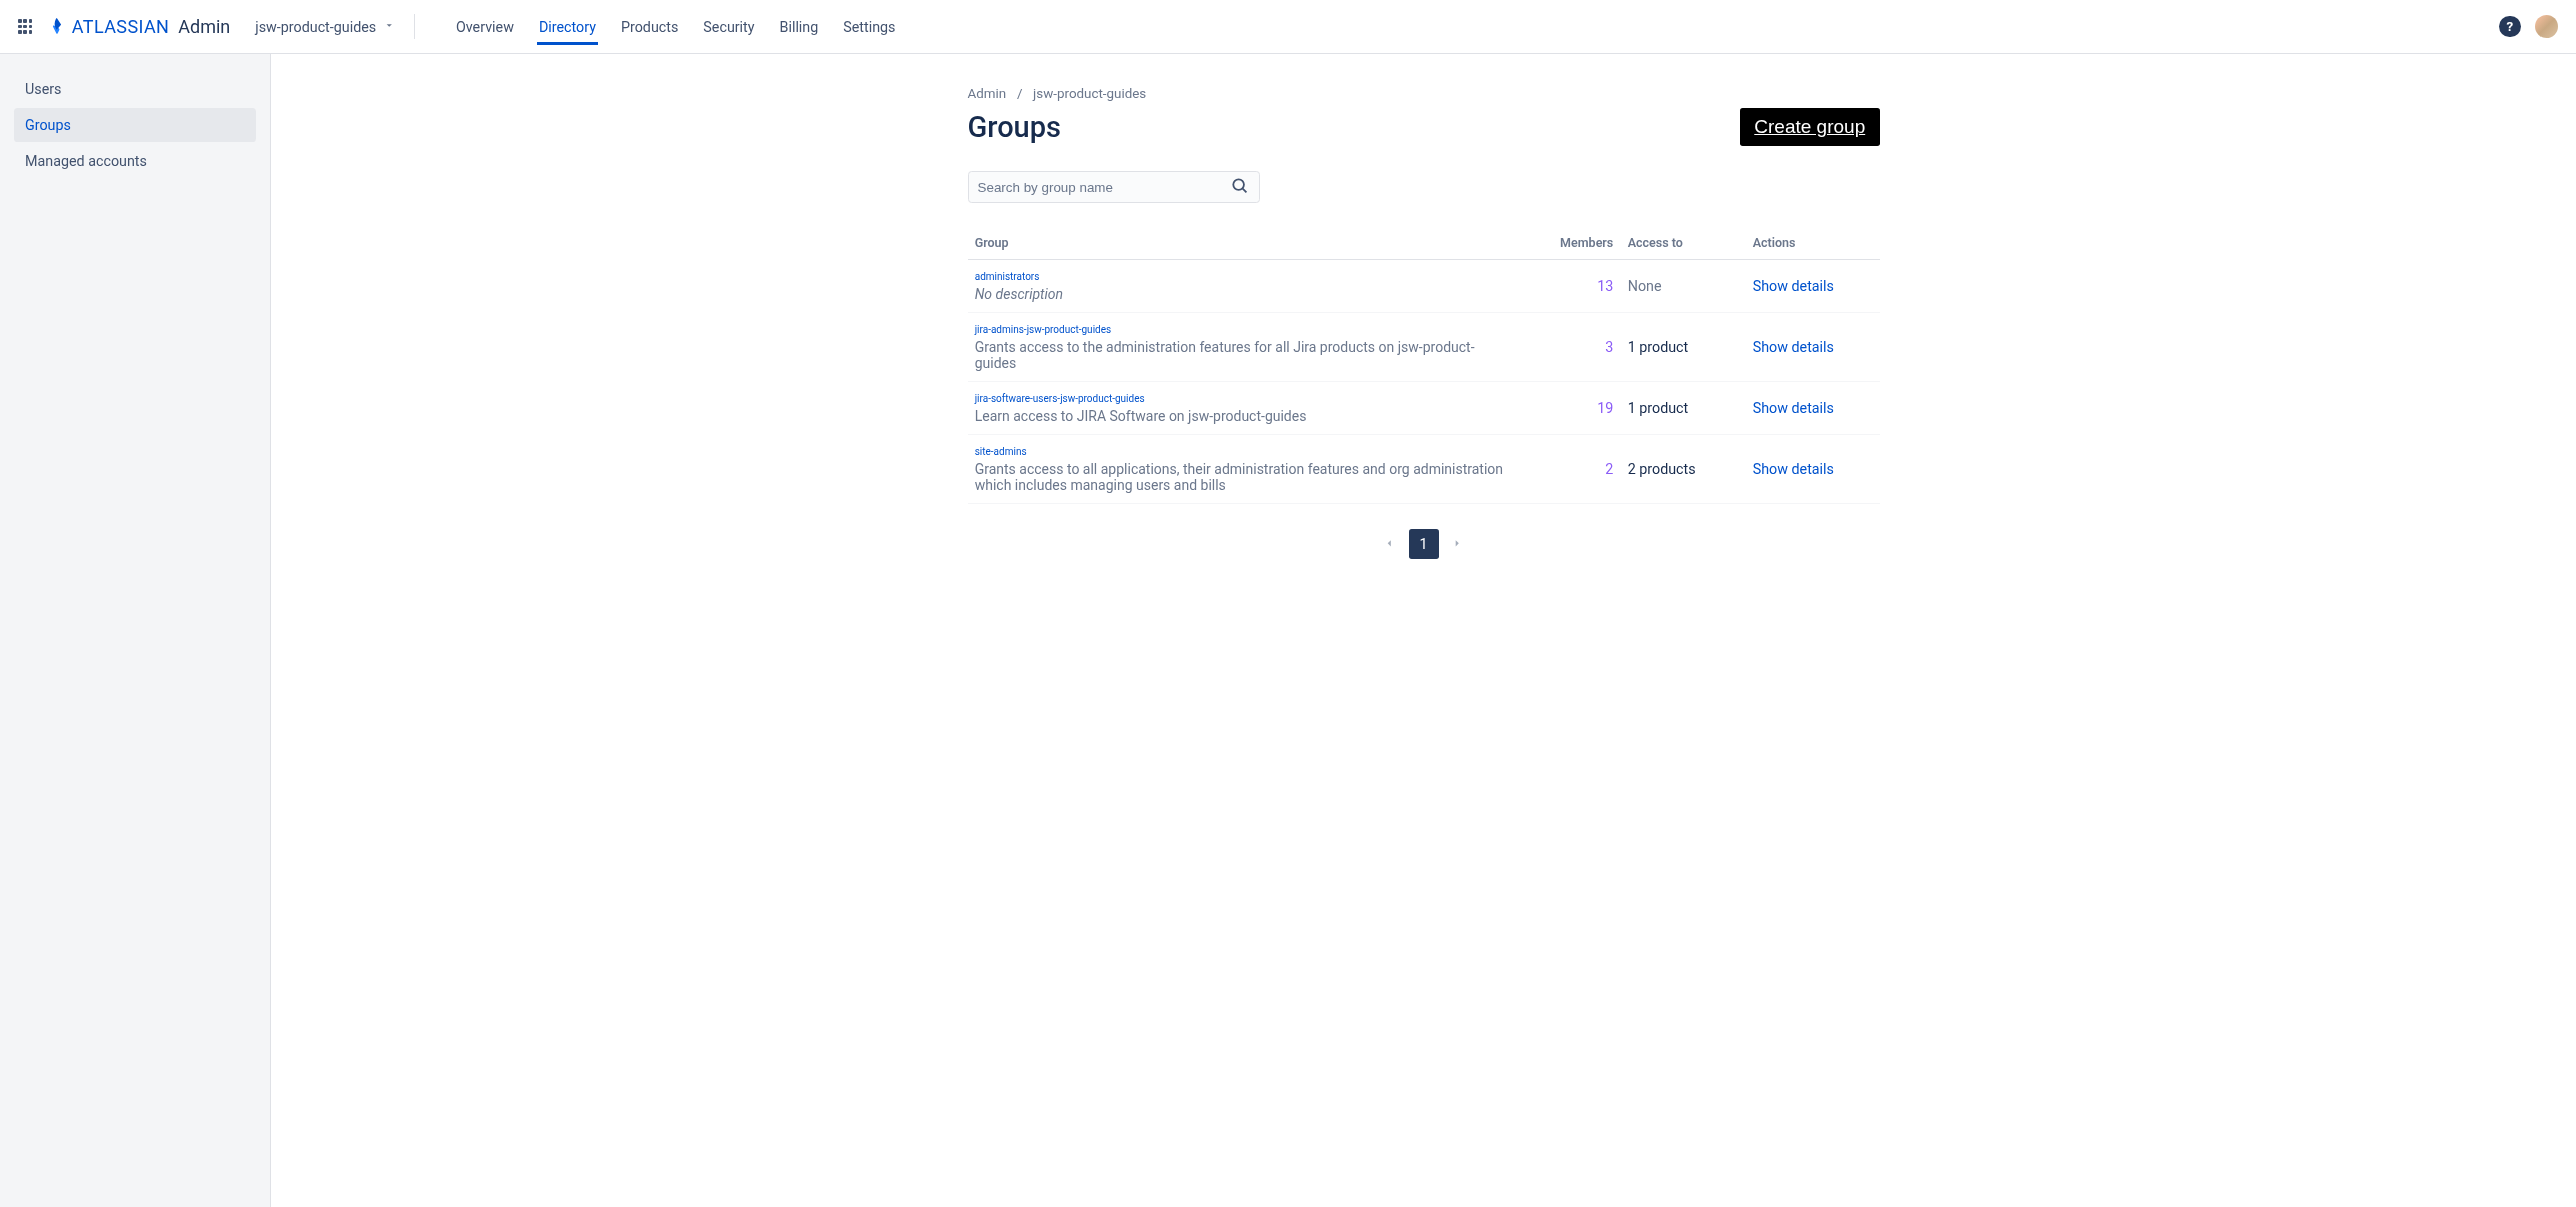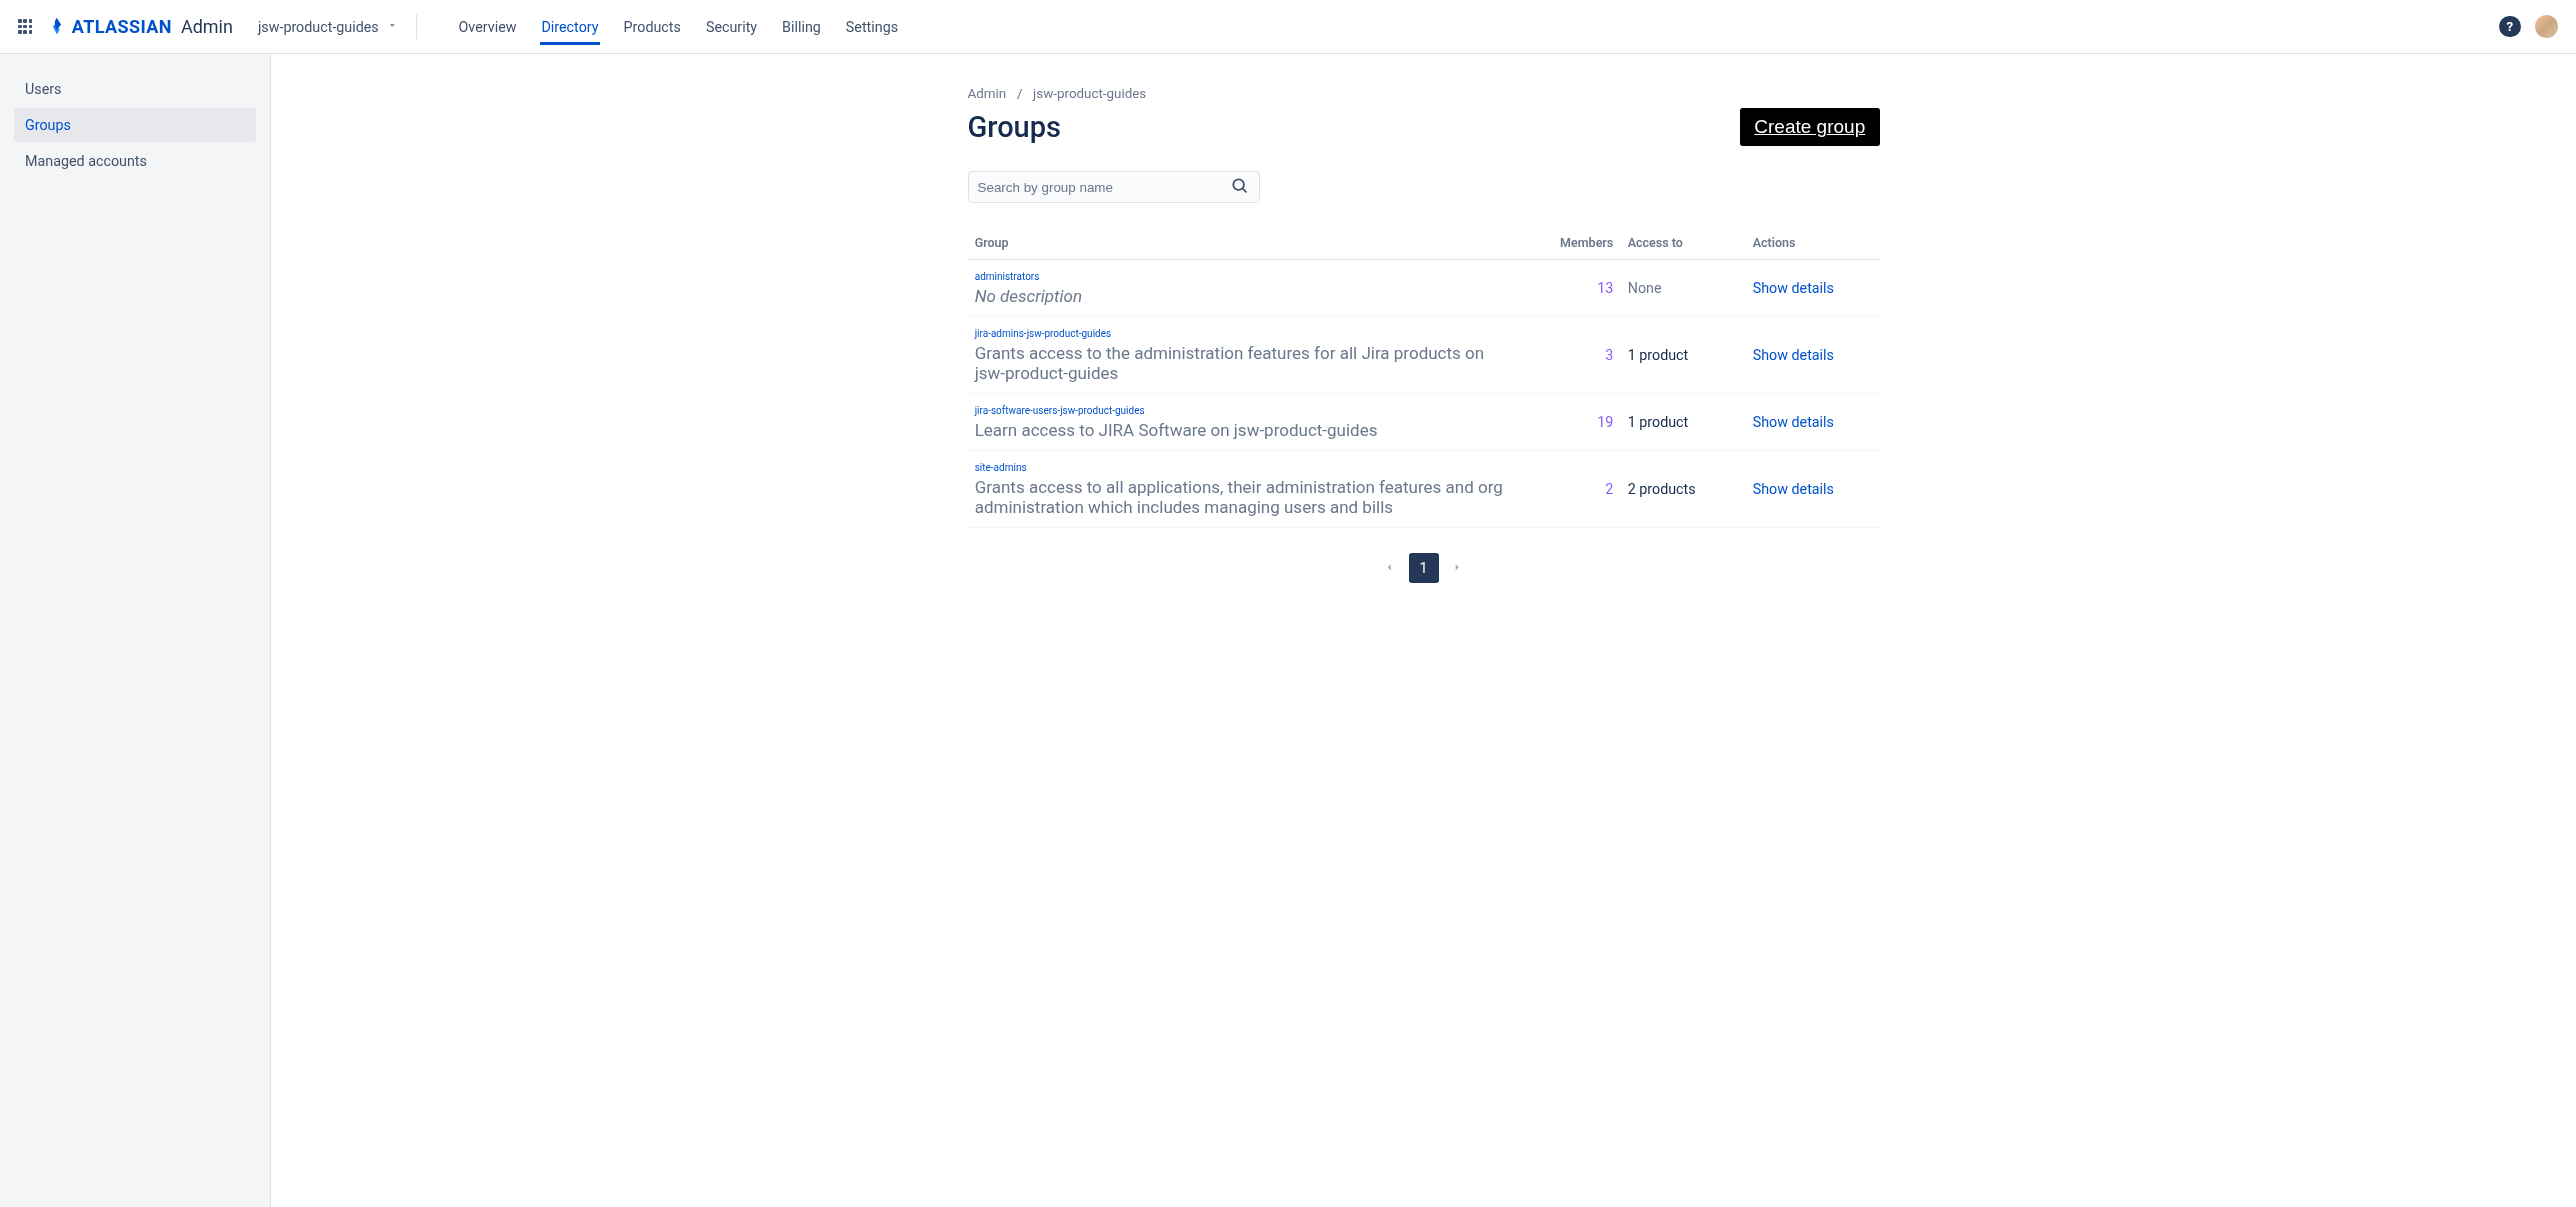--- a/index.html
+++ b/index.html
@@ -4,21 +4,21 @@
   <style>
     * { box-sizing: border-box; margin: 0; padding: 0; }
     body { font-family: -apple-system, BlinkMacSystemFont, "Segoe UI", Roboto, "Helvetica Neue", Arial, sans-serif; font-size: 12.5px; color: #172B4D; background: #fff; }
     
     
     .top-nav { display: flex; align-items: center; height: 54px; border-bottom: 0.9px solid #DFE1E6; padding: 0 18px; }
     .app-switcher { display: grid; grid-template-columns: repeat(3, 3.6px); grid-template-rows: repeat(3, 3.6px); gap: 1.8px; cursor: pointer; margin-right: 14.3px; }
     .app-switcher span { width: 3.6px; height: 3.6px; background: #42526E; border-radius: 0.9px; }
     .logo-section { display: flex; align-items: center; gap: 5.4px; margin-right: 25px; }
     .logo-mark { display: flex; align-items: center; }
-    .logo-text { font-size: 18px; font-weight: 700; color: #0052CC; letter-spacing: 0.4px; }
+    .logo-text { font-size: 18px; font-weight: 400; color: #0052CC; letter-spacing: 0.4px; }
     .logo-admin { font-size: 18px; font-weight: 400; color: #253858; margin-left: 3.6px; }
     .divider-v { width: 0.9px; height: 25px; background: #DFE1E6; margin: 0 18px; }
     .site-switcher { display: flex; align-items: center; gap: 7.2px; color: #42526E; font-size: 14.3px; cursor: pointer; }
     .nav-links { display: flex; gap: 0; margin-left: 10.7px; }
     .nav-link { padding: 0 12.5px; height: 36px; display: flex; align-items: center; color: #42526E; font-size: 14.3px; cursor: pointer; position: relative; }
     .nav-link.active { color: #0052CC; }
     .nav-link.active::after { content: ""; position: absolute; bottom: 0; left: 10.7px; right: 10.7px; height: 2.7px; background: #0052CC; }
     .top-right { margin-left: auto; display: flex; align-items: center; gap: 14.3px; }
     .help-icon { width: 21.5px; height: 21.5px; background: #253858; border-radius: 50%; color: white; display: flex; align-items: center; justify-content: center; font-weight: 700; font-size: 13.4px; cursor: pointer; }
     .avatar { width: 23px; height: 23px; border-radius: 50%; background: linear-gradient(135deg, #e8b896 20%, #c9a882 50%, #d4b896 80%); cursor: pointer; }
@@ -50,21 +50,21 @@
     .group-table { width: 100%; border-collapse: collapse; }
     .group-table th { text-align: left; font-size: 12.5px; font-weight: 600; color: #6B778C; padding: 7.2px 7.2px 9px; border-bottom: 1.8px solid #DFE1E6; }
     .group-table th.members { text-align: right; width: 98px; }
     .group-table th.access { width: 125px; }
     .group-table th.actions { width: 134px; }
     .group-table td { padding: 10.7px 7.2px; border-bottom: 0.9px solid #F4F5F7; vertical-align: middle; }
     .group-table td.members { text-align: right; font-size: 14.3px; color: #8b5cf6; }
     .group-table td.access { font-size: 14.3px; color: #172B4D; }
     .group-table td.access.none { color: #6B778C; }
     .group-link { color: #0052CC; font-size: 10px; cursor: pointer; display: block; margin-bottom: 3.6px; }
-    .group-desc { font-size: 17px; color: #6B778C; }
+    .group-desc { font-size: 14px; color: #6B778C; }
     .group-desc.italic { font-style: italic; }
     .show-details { color: #0052CC; font-size: 14.3px; cursor: pointer; }
     
     
     .pagination { display: flex; justify-content: center; align-items: center; gap: 7.2px; margin-top: 25px; }
     .page-nav { color: #A5ADBA; cursor: pointer; padding: 5.4px; font-size: 16px; }
     .page-num { background: #253858; color: white; width: 30px; height: 30px; display: flex; align-items: center; justify-content: center; border-radius: 2.7px; font-size: 14.3px; cursor: pointer; }
   </style>
 </head>
 <body>

